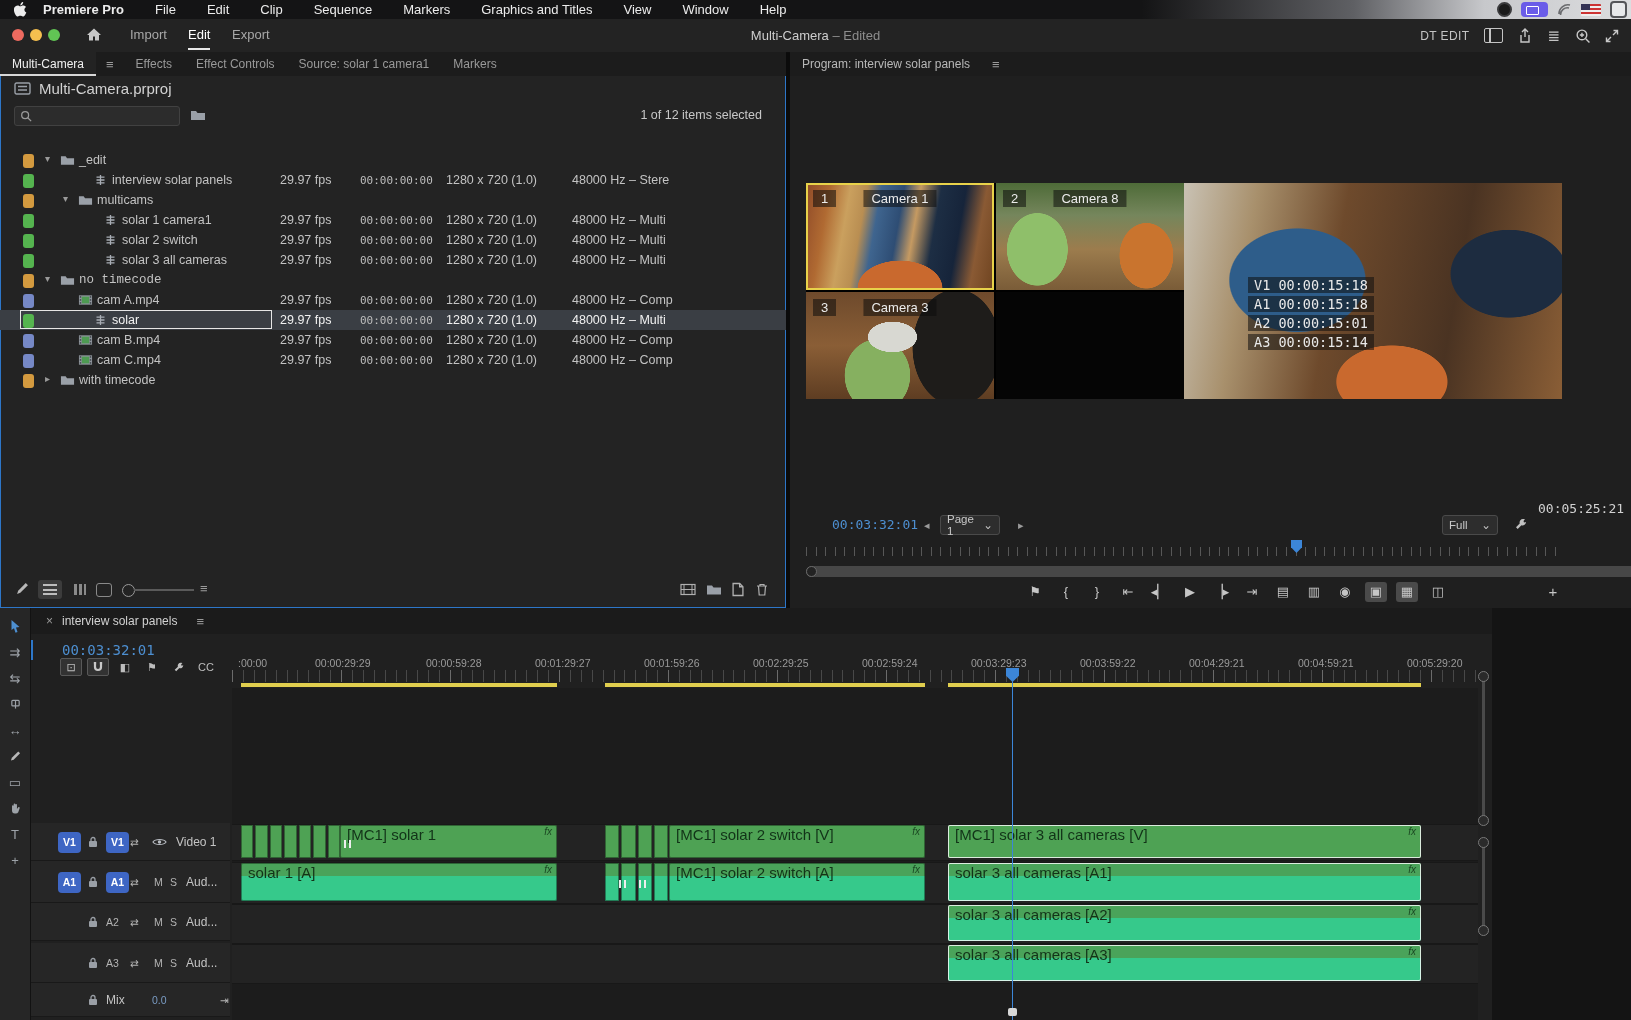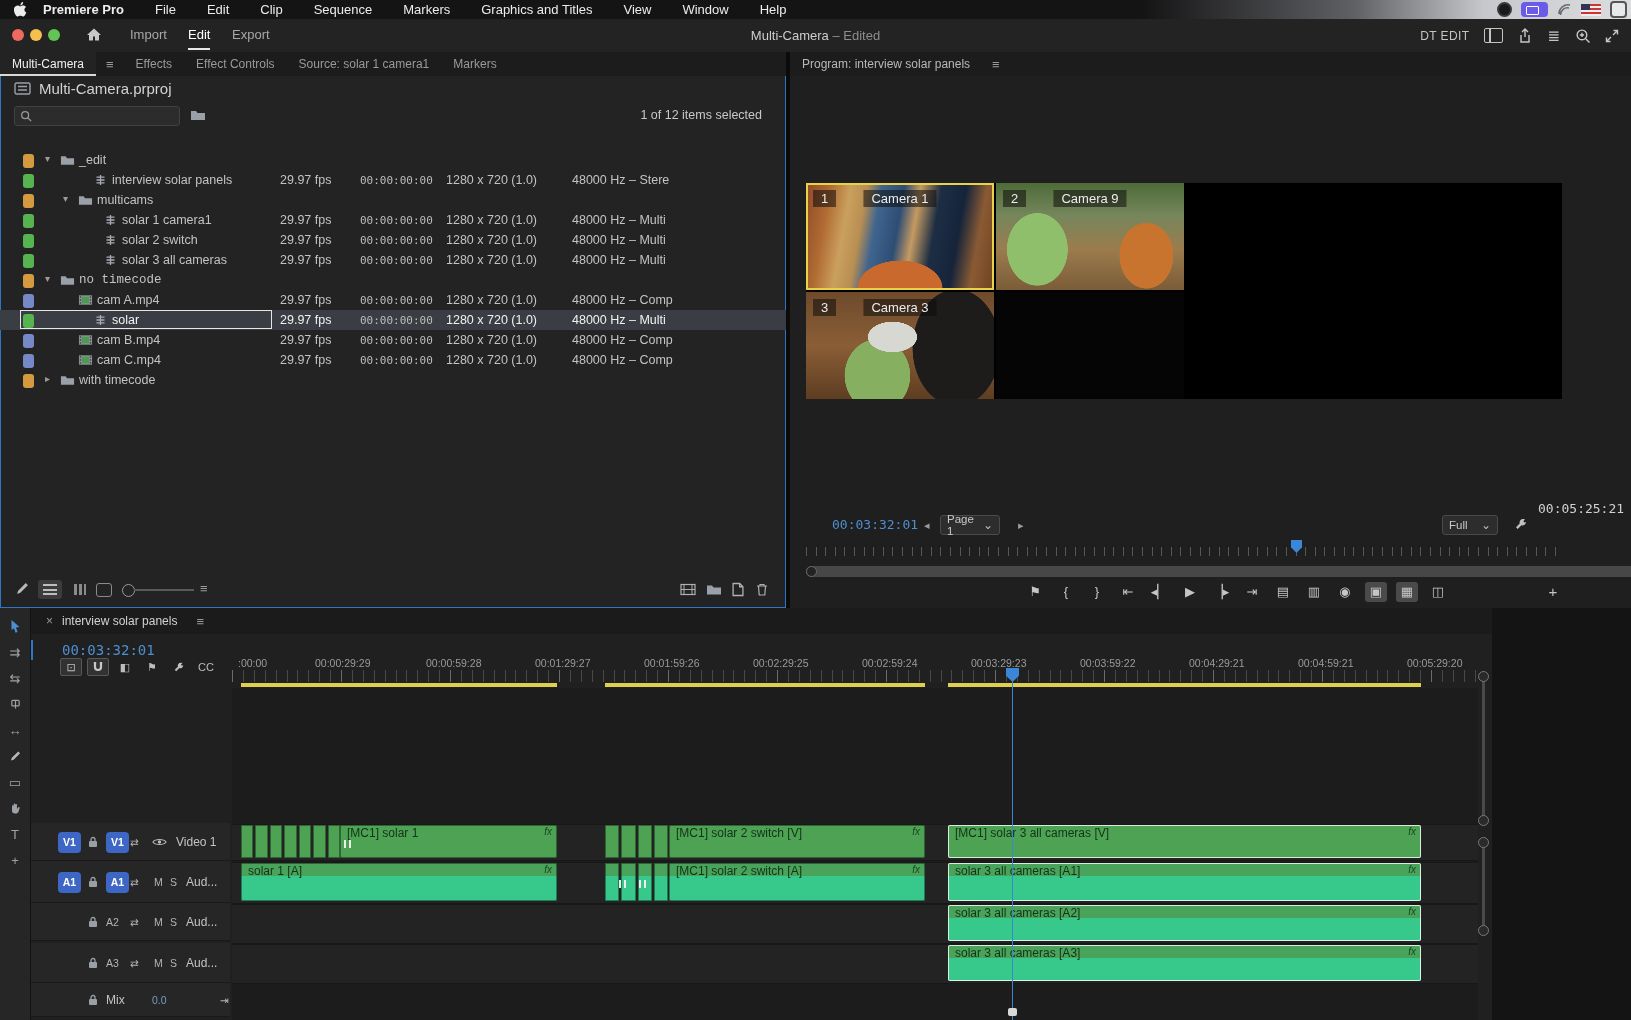--- a/index.html
+++ b/index.html
@@ -126,21 +126,21 @@
   .tchip{position:absolute;width:23px;height:21px;background:#3e66c4;border-radius:4px;color:#fff;
      font-size:10.5px;font-weight:bold;text-align:center;line-height:21px;}
   .thr .mini{position:absolute;font-size:10.5px;color:#b4b4b4;}
   .thr .tname{position:absolute;font-size:12px;color:#c4c4c4;white-space:nowrap;}
   .lockic{position:absolute;width:10px;height:12px;}
   .eyeic{position:absolute;width:15px;height:10px;}
   .clip{position:absolute;border-radius:2px;box-shadow:inset 0 0 0 1px rgba(0,0,0,.38);overflow:hidden;}
   .clip.video{background:#4ea254;}
   .clip.audio{background:linear-gradient(180deg,#4aa35a 0 13px,#36c98b 13px);}
   .clip.selected{box-shadow:inset 0 0 0 1px rgba(255,255,255,.8);}
-  .cliplabel{font-size:12px;color:#123318;padding:1px 0 0 7px;white-space:nowrap;}
+  .cliplabel{font-size:15px;color:#123318;padding:1px 0 0 7px;white-space:nowrap;}
   .fxtag{position:absolute;right:5px;top:1px;font-size:10px;font-style:italic;color:rgba(10,40,16,.75);}
   .tmark{position:absolute;top:45%;width:7px;height:8px;border-left:2px solid #eee;border-right:2px solid #eee;box-sizing:border-box;}
   .cuts{position:absolute;display:flex;gap:2px;}
   .cuts span{flex:1;border-radius:1px;box-shadow:inset 0 0 0 1px rgba(0,0,0,.38);}
   .cuts.v span{background:#4ea254;}
   .cuts.a span{background:linear-gradient(180deg,#4aa35a 0 13px,#36c98b 13px);}
   #playhead{position:absolute;top:60px;bottom:0;width:1px;background:#3c86d8;}
   #ph-top{position:absolute;width:13px;height:14px;background:#3c86d8;clip-path:polygon(0 0,100% 0,100% 55%,50% 100%,0 55%);}
   #ph-foot{position:absolute;width:9px;height:8px;background:#d8d8d8;border-radius:2px;}
   .vscroll{position:absolute;left:1452px;width:3px;background:#4a4a4a;}
@@ -474,27 +474,35 @@
       <span class="ptab active" style="background:none;box-shadow:none;color:#b8b8b8;">Program: interview solar panels</span>
       <span class="pmenu">≡</span>
     </div>
     <div id="video-frame">
         <div class="vcell cam1 selcam" style="left: 0px; top: 0px; width: 188px; height: 107px;">
           <div class="vbadge" style="left: 7px; top: 7px;">1</div>
           <div class="vbadge" style="left: 50%; top: 7px; transform: translateX(-50%);">Camera 1</div>
         </div>
         <div class="vcell cam2" style="left: 190px; top: 0px; width: 188px; height: 107px;">
           <div class="vbadge" style="left: 7px; top: 7px;">2</div>
-          <div class="vbadge" style="left: 50%; top: 7px; transform: translateX(-50%);">Camera 9</div>
+          <div class="vbadge" style="left: 50%; top: 7px; transform: translateX(-50%);">Camera 8</div>
         </div>
         <div class="vcell cam3" style="left: 0px; top: 109px; width: 188px; height: 107px;">
           <div class="vbadge" style="left: 7px; top: 7px;">3</div>
           <div class="vbadge" style="left: 50%; top: 7px; transform: translateX(-50%);">Camera 3</div>
         </div>
         <div class="vcell" style="left: 190px; top: 109px; width: 188px; height: 107px; background: rgb(5, 5, 5);"></div>
+        <div class="vcell progview" style="left: 378px; top: 0px; width: 378px; height: 216px;">
+          <div class="ovl" style="left: 64px; top: 94px;">
+            <div>V1 00:00:15:18</div>
+            <div>A1 00:00:15:18</div>
+            <div>A2 00:00:15:01</div>
+            <div>A3 00:00:15:14</div>
+          </div>
+        </div>
       </div>
     <div class="ctl-tc blue" style="left:42px;top:465px;">00:03:32:01</div>
     <span class="navarrow" style="left:134px;">◂</span>
     <div class="dd" style="left:150px;width:60px;">
       <span>Page 1</span>
         <span>⌄</span>
     </div>
     <span class="navarrow" style="left:228px;">▸</span>
     <div class="dd" style="left:652px;width:56px;">
       <span>Full</span>

